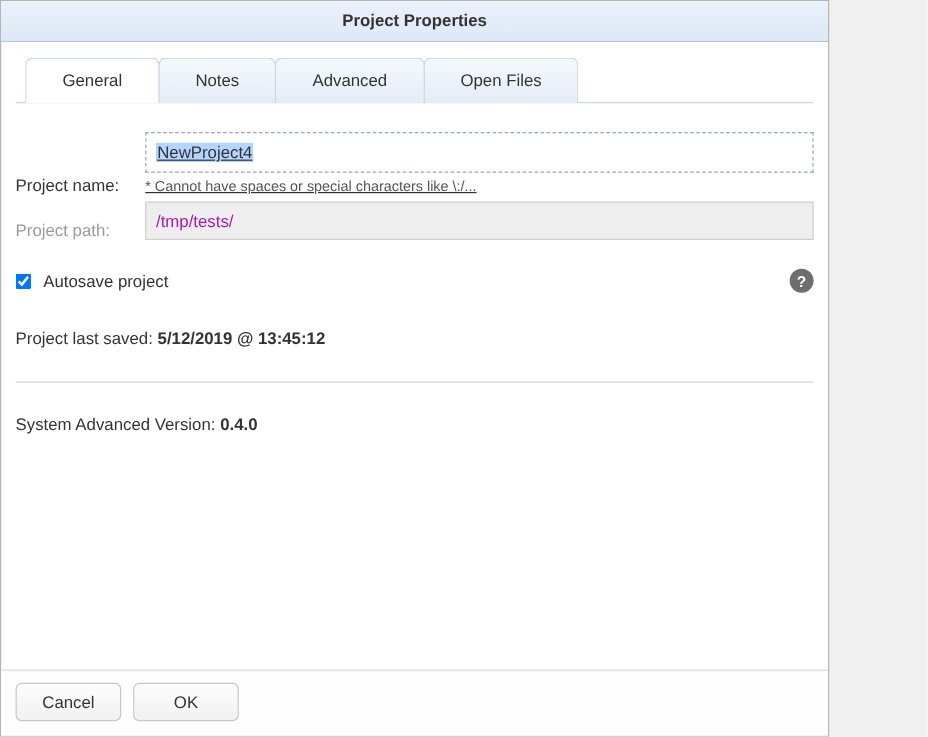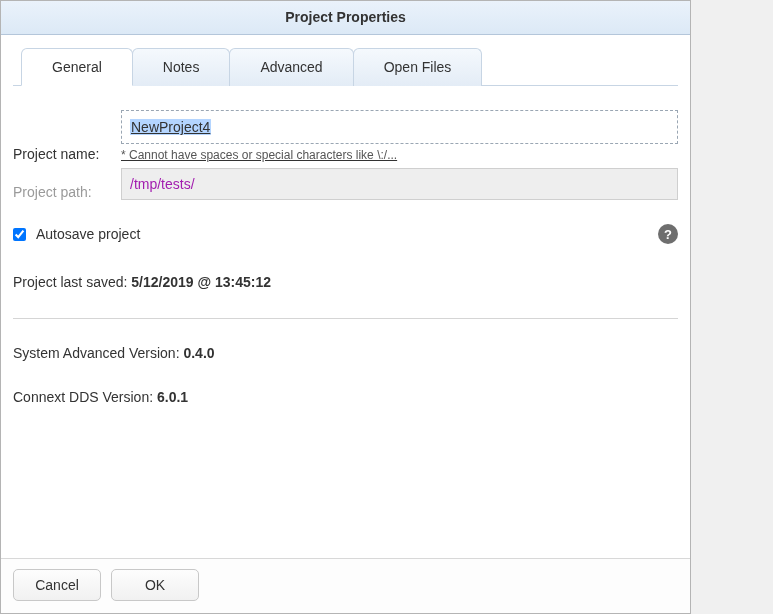--- a/index.html
+++ b/index.html
@@ -193,23 +193,20 @@
       <div class="info-line">
         <span class="label">Project last saved: </span><span class="value">5/12/2019 @ 13:45:12</span>
       </div>
 
       <hr class="divider">
 
       <div class="info-line">
         <span class="label">System Advanced Version: </span><span class="value">0.4.0</span>
       </div>
 
-      <div class="info-line">
-        <span class="label">Connext DDS Version: </span><span class="value">6.0.1</span>
-      </div>
 
     </div>
   </div>
 
   <div class="footer">
     <button class="btn">Cancel</button>
     <button class="btn">OK</button>
   </div>
 </div>
 

